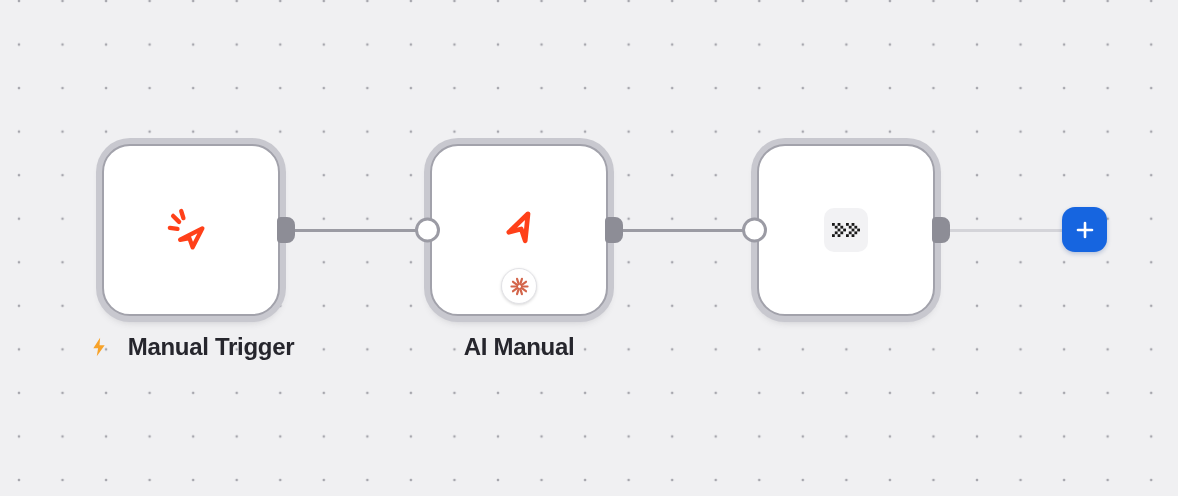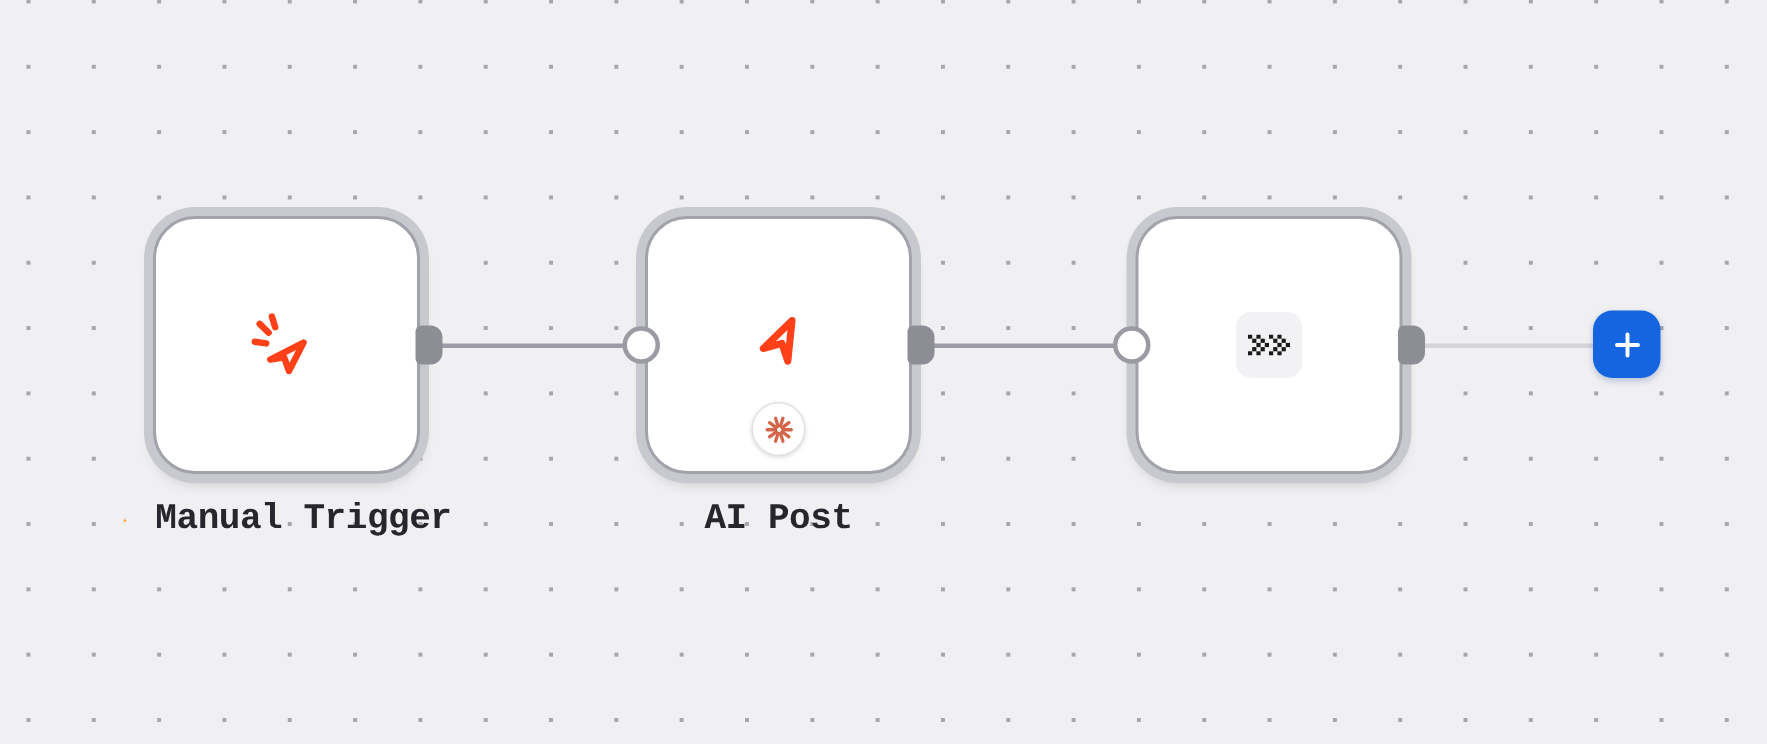--- a/index.html
+++ b/index.html
@@ -36,21 +36,20 @@
   }
   .icon-tile{
     width:44px;height:44px;border-radius:10px;background:#f2f2f4;
     display:flex;align-items:center;justify-content:center;
   }
   .node-label{
     position:absolute;top:189px;left:-21px;width:220px;
     display:flex;align-items:center;justify-content:center;gap:18px;
     font-size:24px;font-weight:700;color:#26262d;letter-spacing:-0.3px;
     white-space:nowrap;
-    font-family:Liberation Mono, monospace;
   }
   .add-btn{
     position:absolute;left:1062px;top:207px;width:45px;height:45px;
     background:#1665e0;border:none;border-radius:13px;cursor:pointer;
     display:flex;align-items:center;justify-content:center;
     box-shadow:0 2px 4px rgba(20,60,140,0.25);padding:0;
   }
 </style>
 </head>
 <body>
@@ -95,21 +94,21 @@
           <line x1="9.7" y1="13.6" x2="4.6" y2="17.4"></line>
           <line x1="9.2" y1="12" x2="2.8" y2="12"></line>
           <line x1="9.7" y1="10.4" x2="4.6" y2="6.6"></line>
           <line x1="11.1" y1="9.3" x2="9.2" y2="3.2"></line>
           <line x1="12.9" y1="9.3" x2="14.8" y2="3.2"></line>
           <line x1="14.3" y1="10.4" x2="19.4" y2="6.6"></line>
         </svg>
       </div>
     </div>
     <div class="node-label">
-      <span>AI Post</span>
+      <span>AI Manual</span>
     </div>
   </div>
 
   <div class="node" style="left:757px">
     <div class="node-box">
       <span class="port-in"></span>
       <span class="port-out"></span>
       <div class="icon-tile">
         <svg width="28" height="14" viewBox="0 0 40 20" fill="#1a1a1a">
           <rect x="0" y="0" width="4" height="4"></rect>

